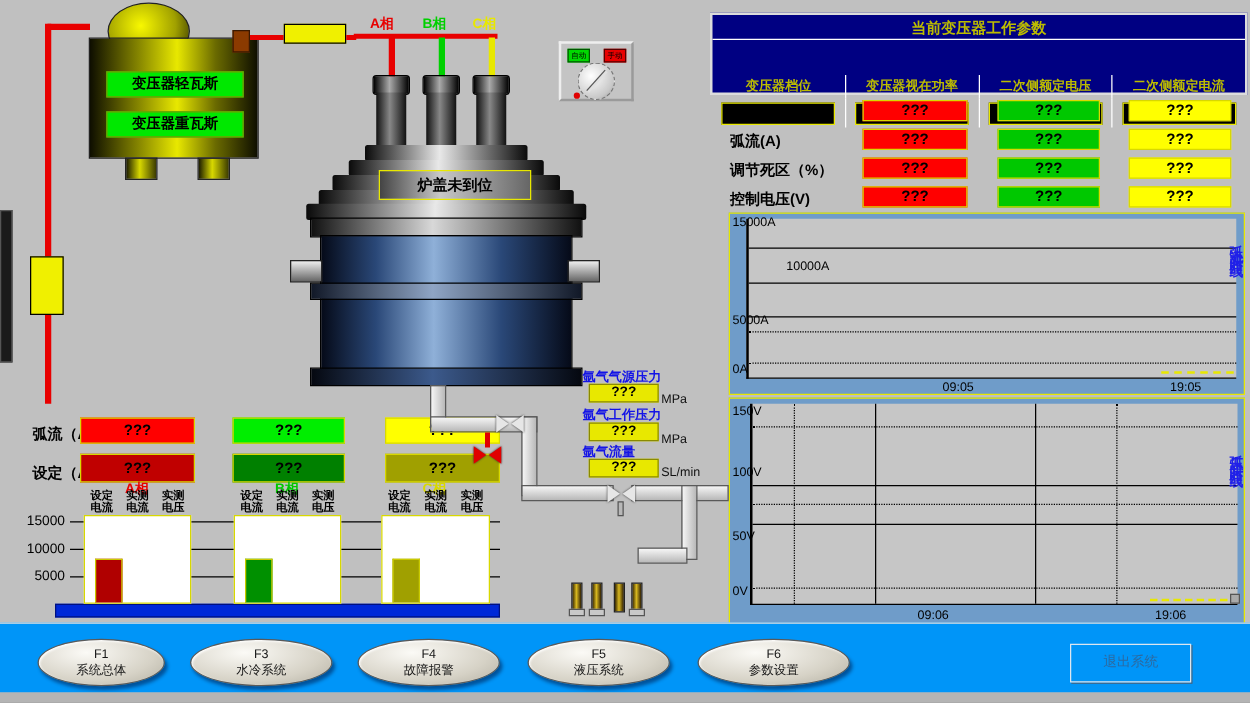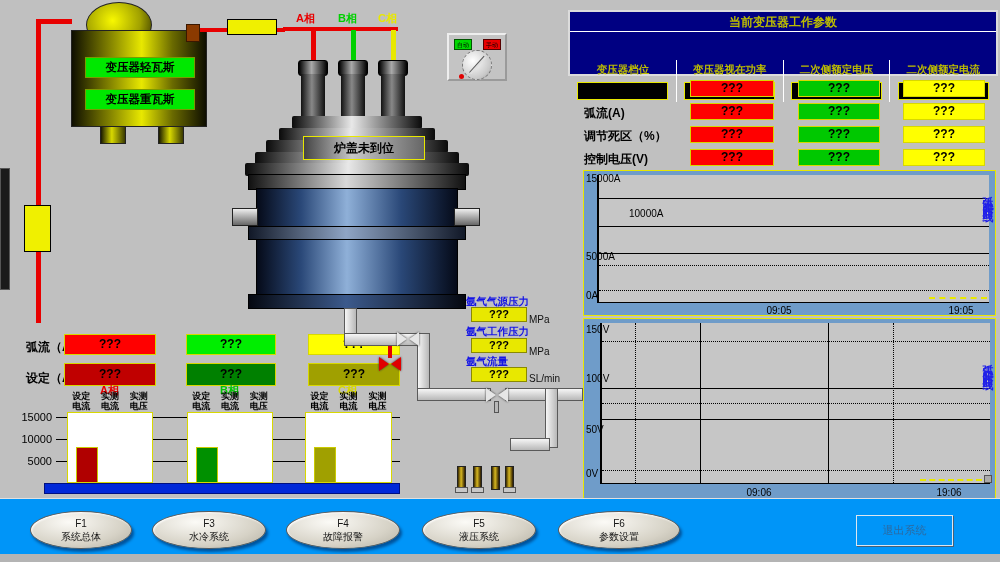--- a/index.html
+++ b/index.html
@@ -58,21 +58,21 @@
   #ptable .vbox{width:86%;height:18px;background:#000;border:1px solid #e8e800;color:#fff;font-size:11px;text-align:center;}
 
   
   .trend{position:absolute;background:#6f9cc9;border:1px solid #e8e800;}
   .plot{position:absolute;background:#c6c6c6;border-left:2px solid #000;border-bottom:1px solid #000;}
   .glh{position:absolute;left:0;right:0;height:0;border-top:1px solid #000;}
   .glh.dot{border-top:1px dotted #000;}
   .glv{position:absolute;top:0;bottom:0;width:0;border-left:1px solid #000;}
   .glv.dot{border-left:1px dotted #000;}
   .ptick{position:absolute;color:#000;font-size:10px;white-space:nowrap;z-index:3;}
-  .xtick{text-align:center;width:50px;}
+  .xtick{text-align:left;width:50px;}
   .vtitle{position:absolute;writing-mode:vertical-rl;text-orientation:upright;color:#2020e8;font-size:11px;
     font-weight:bold;letter-spacing:3px;z-index:3;}
   .ydash{position:absolute;height:0;border-top:2px dashed #e8e800;}
 
   
   .bar-gline{position:absolute;height:0;border-top:1px solid #000;z-index:1;}
   .bar-panel{position:absolute;background:#fff;border:1px solid #d8d800;z-index:2;}
   .bar{position:absolute;bottom:0;width:22px;left:8px;border:1px solid #caca00;border-bottom:none;}
   .bar-hdr{position:absolute;display:flex;z-index:2;}
   .bar-hdr span{flex:1;text-align:center;font-size:9px;line-height:9.5px;color:#000;font-weight:bold;}

